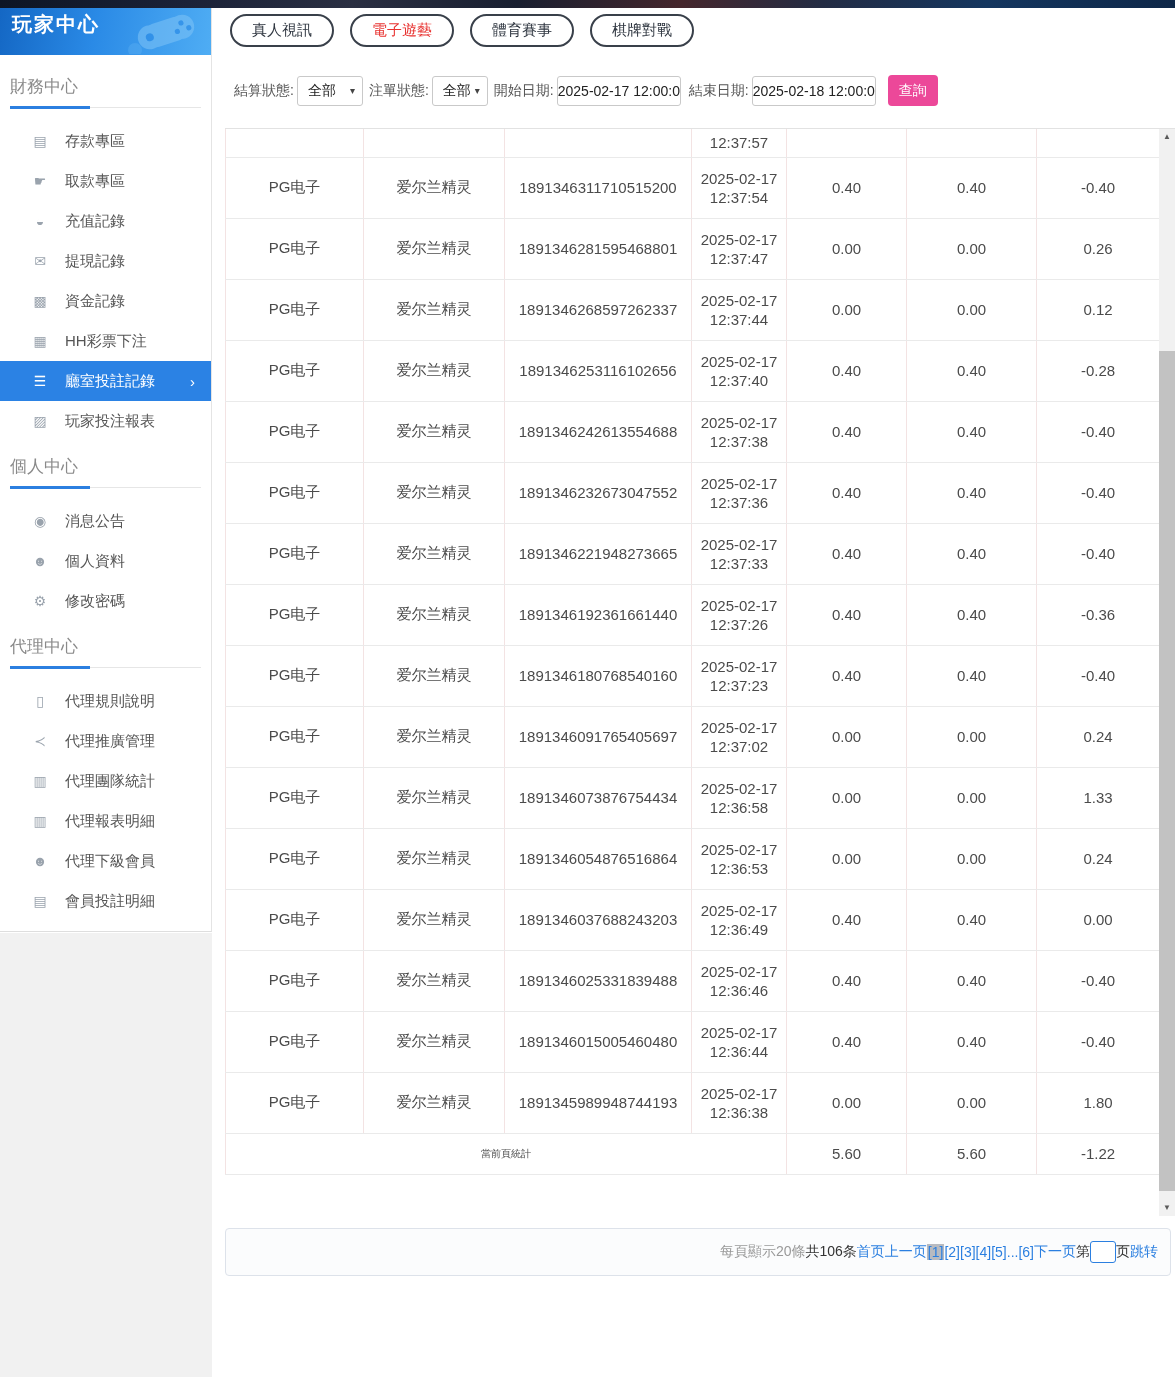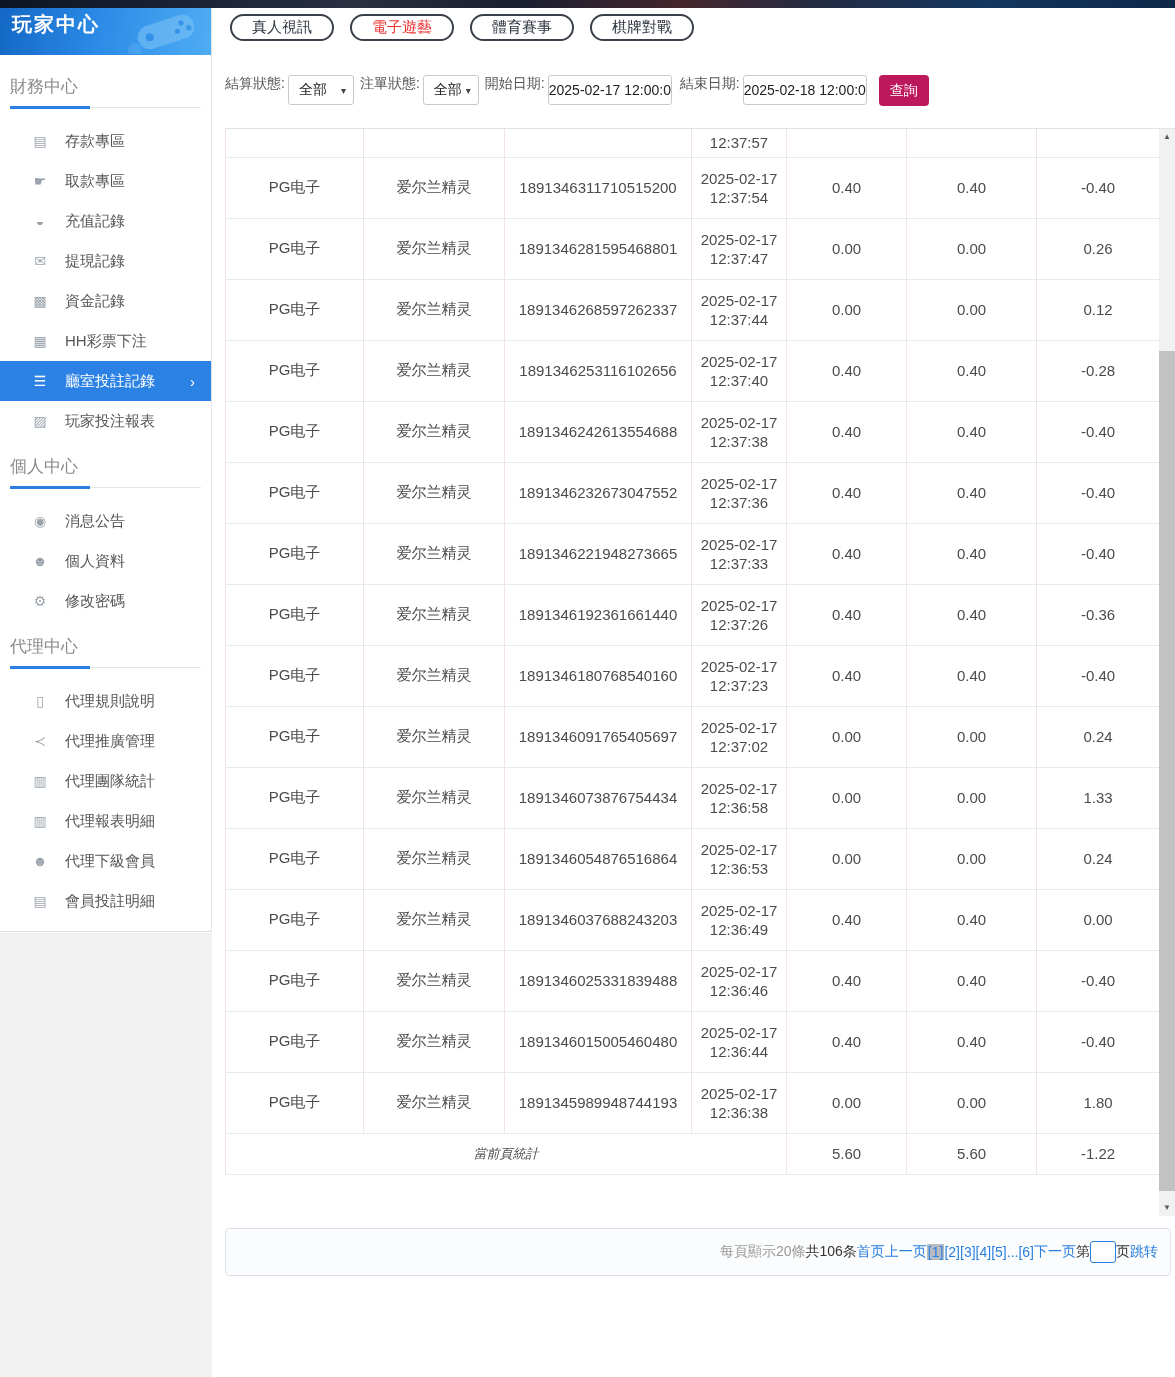--- a/index.html
+++ b/index.html
@@ -30,46 +30,46 @@
   .side-item { height:40px; display:flex; align-items:center; padding-left:30px;
     color:#555; font-size:15px; position:relative; cursor:pointer; }
   .side-item .g { width:20px; color:#9aa3ad; font-size:14px; margin-right:15px; text-align:center; flex:none; }
   .side-item.active { background:#2b82e4; color:#fff; }
   .side-item.active .g { color:#fff; }
   .side-item .chev { position:absolute; right:16px; color:#fff; font-size:15px; }
 
   
   .content { position:absolute; left:212px; top:8px; width:963px; height:1369px; background:#fff; }
   .tabbar { padding:6px 0 0 18px; display:flex; gap:16px; }
-  .tab { height:27px; padding:0 20px; border:2px solid #39404a; border-radius:17px; background:#fff;
+  .tab { height:33px; padding:0 20px; border:2px solid #39404a; border-radius:17px; background:#fff;
     font-size:15px; color:#2f3640; display:flex; align-items:center; cursor:pointer; white-space:nowrap; }
   .tab.active { color:#e8312f; }
 
-  .filterbar { position:absolute; left:13px; top:67px; height:31px; display:flex; align-items:flex-start;
+  .filterbar { position:absolute; left:22px; top:67px; height:31px; display:flex; align-items:center;
     font-size:14px; color:#555; white-space:nowrap; }
   .flabel { margin-right:3px; }
   .selectbox { height:30px; border:1px solid #c9c9c9; border-radius:3px; background:#fff;
     display:flex; align-items:center; padding:0 7px 0 10px; color:#222; margin-right:6px; cursor:pointer; }
   .selectbox .arrow { font-size:10px; color:#444; }
   .sel-wide .arrow { margin-left:14px; }
   .sel-narrow .arrow { margin-left:4px; }
   .dinput { height:30px; border:1px solid #c9c9c9; border-radius:3px; width:124px; text-align:center;
     font-size:14px; color:#222; margin-right:8px; font-family:inherit; }
-  .searchbtn { height:31px; width:50px; background:#be185d; color:#fff; border:none; border-radius:4px;
+  .searchbtn { height:31px; width:50px; background:#ec4899; color:#fff; border:none; border-radius:4px;
     font-size:14px; margin-left:4px; cursor:pointer; }
 
   .tablewrap { position:absolute; left:13px; top:120px; width:950px; height:1087px; border-top:1px solid #e2e2e2; }
   table { border-collapse:collapse; table-layout:fixed; width:934px; border-left:1px solid #f3e3e3; }
   td { border-right:1px solid #f3e3e3; border-bottom:1px solid #eaeaea; text-align:center;
     vertical-align:middle; font-size:15px; color:#4b4b4b; padding:0; overflow:hidden; }
   tr.datarow { height:61px; }
   tr.partial  { height:28px; }
   td.date div { line-height:19px; }
   tr.summary { height:41px; }
-  td.merged { font-size:13px; color:#4b4b4b;font-style:italic; }
+  td.merged { font-size:10px; color:#4b4b4b; }
 
   
   .vscroll { position:absolute; right:0; top:0; width:16px; height:1087px; background:#f1f1f1; }
   .sarrow { position:absolute; left:0; width:16px; height:16px; font-size:8px; color:#5a5a5a;
     text-align:center; line-height:16px; cursor:pointer; }
   .sarrow.up { top:0; } .sarrow.down { bottom:0; }
   .sthumb { position:absolute; left:0; top:222px; width:16px; height:840px; background:#c2c2c2; cursor:pointer; }
 
   
   .pagebar { position:absolute; left:13px; top:1220px; width:946px; height:48px;

